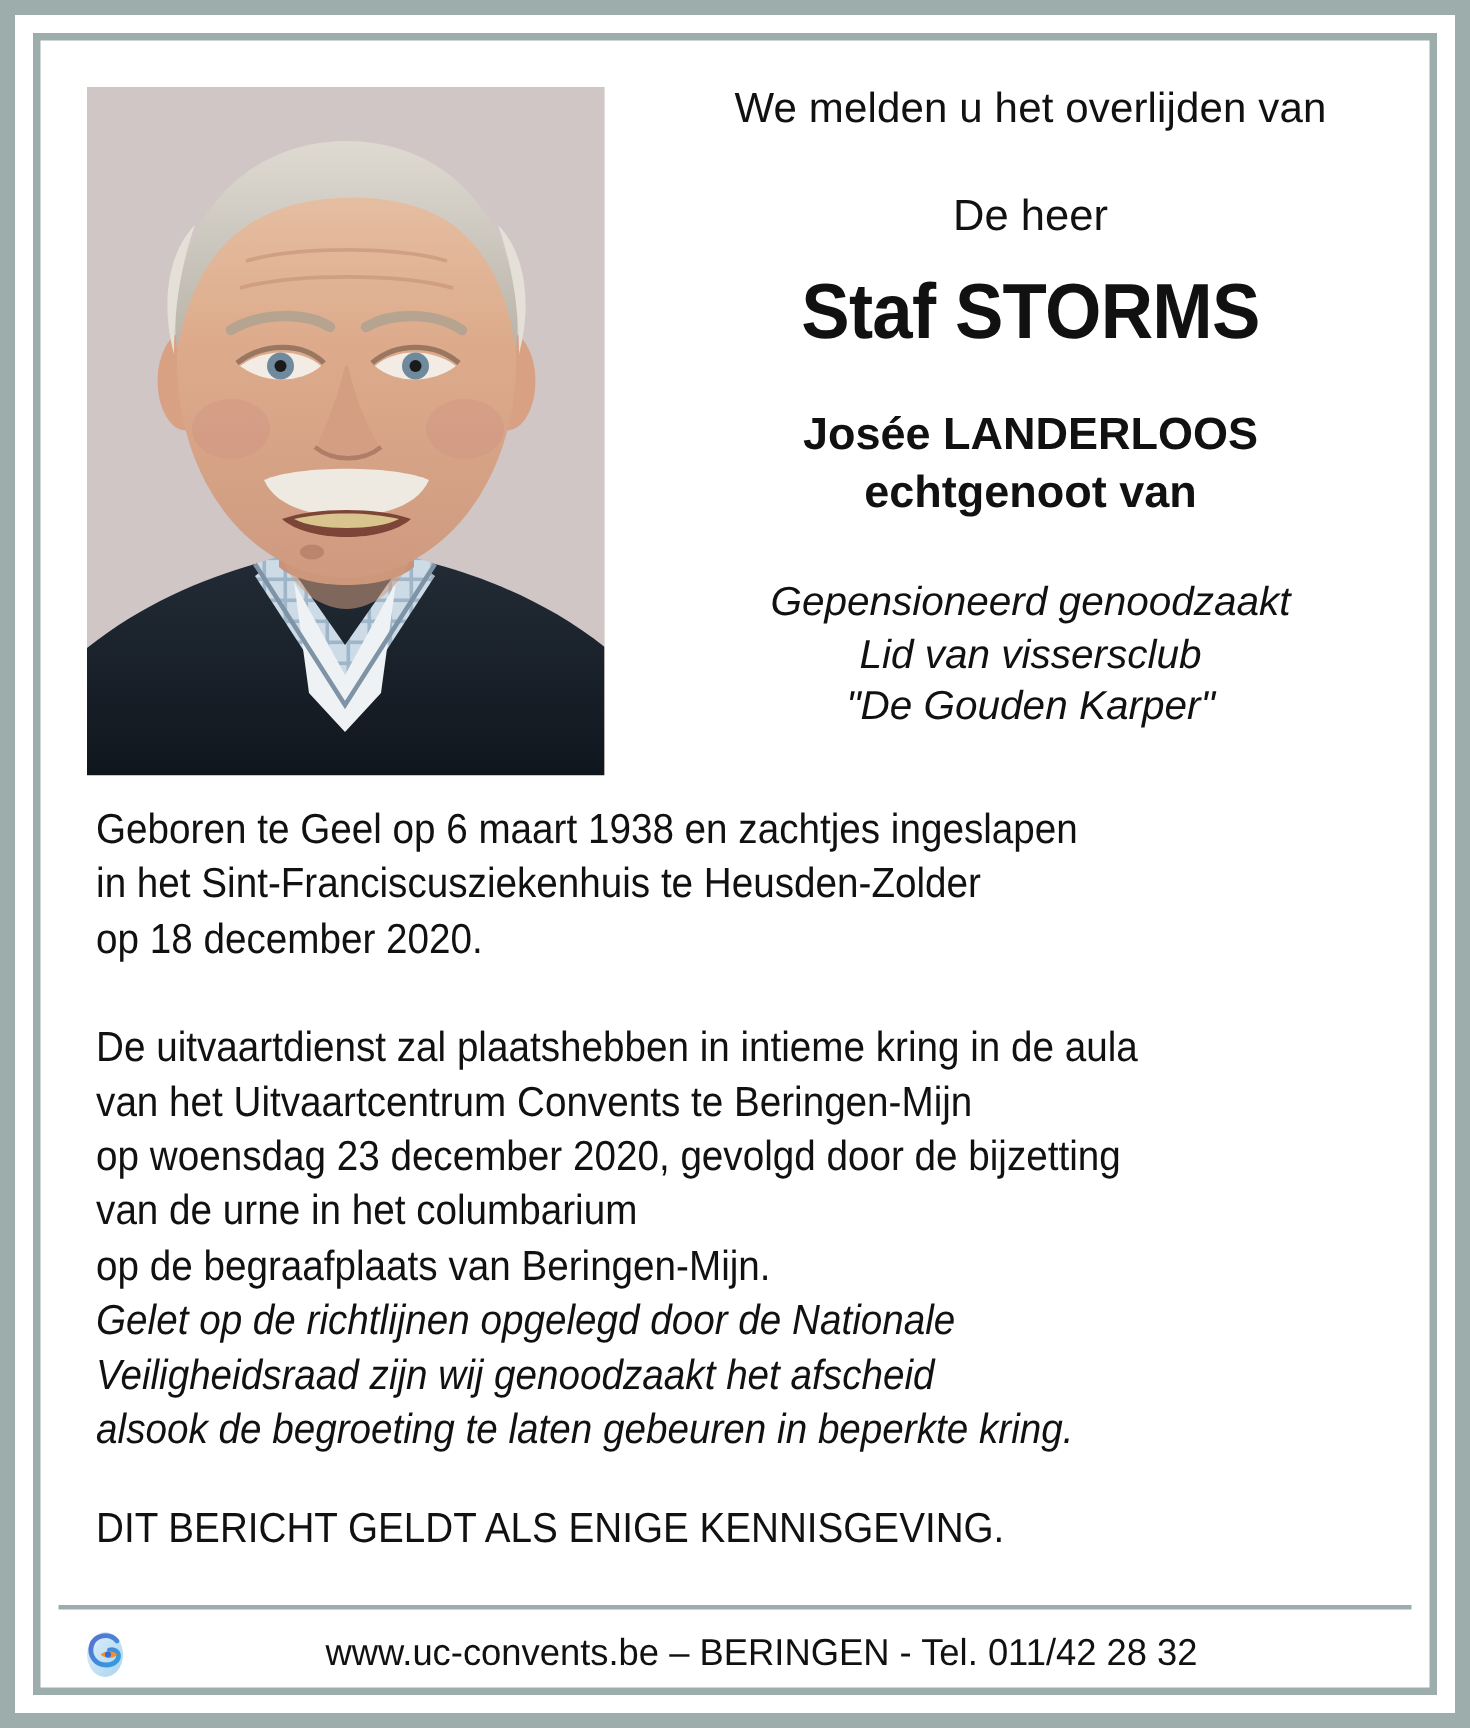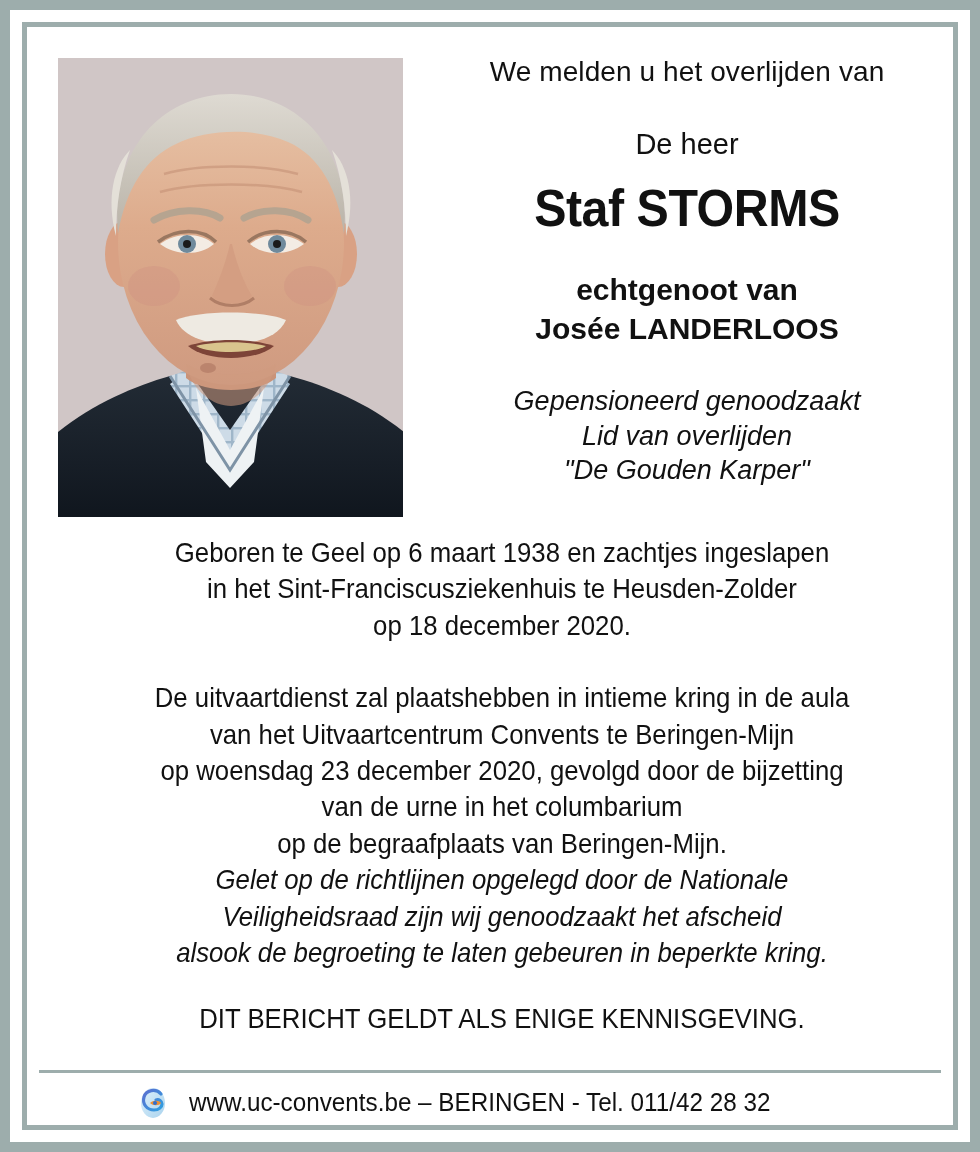--- a/index.html
+++ b/index.html
@@ -107,24 +107,23 @@
   }
   .line-roles {
     font-size: 27px;
     font-style: italic;
     line-height: 1.28;
   }
 
   
   .body-block {
     position: absolute;
-    left: 12px;
+    left: 0;
     top: 508px;
     width: 926px;
-    text-align: center;
     color: #111111;
   }
 
   .para {
     font-size: 28px;
     line-height: 1.30;
     transform: scaleX(0.92);
   }
   .para.italic { font-style: italic; }
 
@@ -149,21 +148,22 @@
     background: #9dadac;
   }
   .footer {
     position: absolute;
     left: 0;
     top: 1052px;
     width: 752px;
     height: 46px;
     display: flex;
     align-items: center;
-    justify-content: flex-end;
+    justify-content: space-between;
+    padding-left: 28px;
   }
   .footer-logo {
     width: 30px;
     height: 34px;
     margin-right: 12px;
     flex: 0 0 auto;
   }
   .footer-logo svg { display: block; width: 100%; height: 100%; }
   .footer-text {
     font-size: 25px;
@@ -262,26 +262,26 @@
           <path d="M 106 116 C 140 106 206 106 240 116" fill="none" stroke="#c59177" stroke-width="2.5" opacity="0.6"></path>
           <path d="M 102 134 C 138 124 208 124 244 134" fill="none" stroke="#c59177" stroke-width="2.5" opacity="0.6"></path>
         </svg>
       </div>
 
       <div class="head-block">
         <div class="line-announce">We melden u het overlijden van</div>
         <div class="line-title">De heer</div>
         <div class="line-name">Staf STORMS</div>
         <div class="line-spouse">
+          <div>Josée LANDERLOOS</div>
           <div>echtgenoot van</div>
-          <div>Josée LANDERLOOS</div>
         </div>
         <div class="line-roles">
           <div>Gepensioneerd genoodzaakt</div>
-          <div>Lid van overlijden</div>
+          <div>Lid van vissersclub</div>
           <div>"De Gouden Karper"</div>
         </div>
       </div>
     </div>
 
     <div class="body-block">
 
       <div class="para">
         <div>Geboren te Geel op 6 maart 1938 en zachtjes ingeslapen</div>
         <div>in het Sint-Franciscusziekenhuis te Heusden-Zolder</div>

